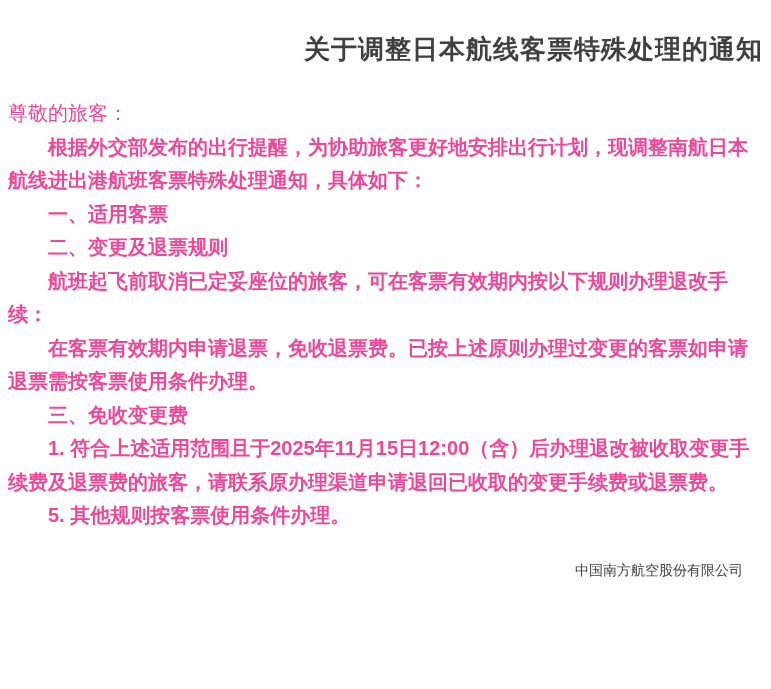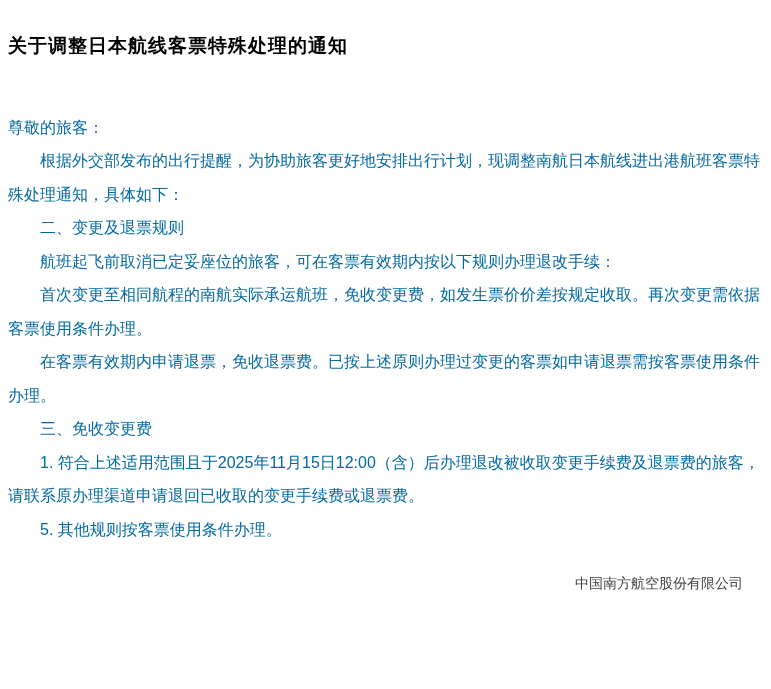--- a/index.html
+++ b/index.html
@@ -13,40 +13,41 @@
     overflow: hidden;
   }
   .doc {
     width: 771px;
     height: 689px;
     padding: 0 8px;
     background: #ffffff;
   }
   .doc-title {
     padding-top: 20px;
-    font-size: 19px;
+    font-size: 26px;
     line-height: 25px;
     font-weight: bold;
-    text-align: left;
-    color: #000000;
+    text-align: right;
+    color: #404040;
     letter-spacing: 1px;
   }
   .doc-body {
-    margin-top: 53px;
-    font-size: 16px;
+    margin-top: 35px;
+    font-size: 20px;
     line-height: 33.5px;
-    color: #0369a1;
+    color: #ec4899;
   }
   .doc-body p {
     margin: 0;
     padding: 0;
     text-align: left;
   }
   .doc-body p.indent {
     text-indent: 2em;
+    font-weight: bold;
   }
   .signature-block {
     margin-top: 21px;
     padding-right: 20px;
     font-size: 14px;
     line-height: 33.5px;
     text-align: right;
     color: #404040;
   }
   .signature-block div {
@@ -59,28 +60,28 @@
 <div class="doc">
 
   <h1 class="doc-title">关于调整日本航线客票特殊处理的通知</h1>
 
   <div class="doc-body">
 
     <p>尊敬的旅客：</p>
 
     <p class="indent">根据外交部发布的出行提醒，为协助旅客更好地安排出行计划，现调整南航日本航线进出港航班客票特殊处理通知，具体如下：</p>
 
+    <p class="indent">一、适用客票</p>
 
 
     <p class="indent">二、变更及退票规则</p>
 
     <p class="indent">航班起飞前取消已定妥座位的旅客，可在客票有效期内按以下规则办理退改手续：</p>
 
 
-    <p class="indent">首次变更至相同航程的南航实际承运航班，免收变更费，如发生票价价差按规定收取。再次变更需依据客票使用条件办理。</p>
 
 
     <p class="indent">在客票有效期内申请退票，免收退票费。已按上述原则办理过变更的客票如申请退票需按客票使用条件办理。</p>
 
     <p class="indent">三、免收变更费</p>
 
     <p class="indent">1. 符合上述适用范围且于2025年11月15日12:00（含）后办理退改被收取变更手续费及退票费的旅客，请联系原办理渠道申请退回已收取的变更手续费或退票费。</p>
 
     <p class="indent">5. 其他规则按客票使用条件办理。</p>
 

